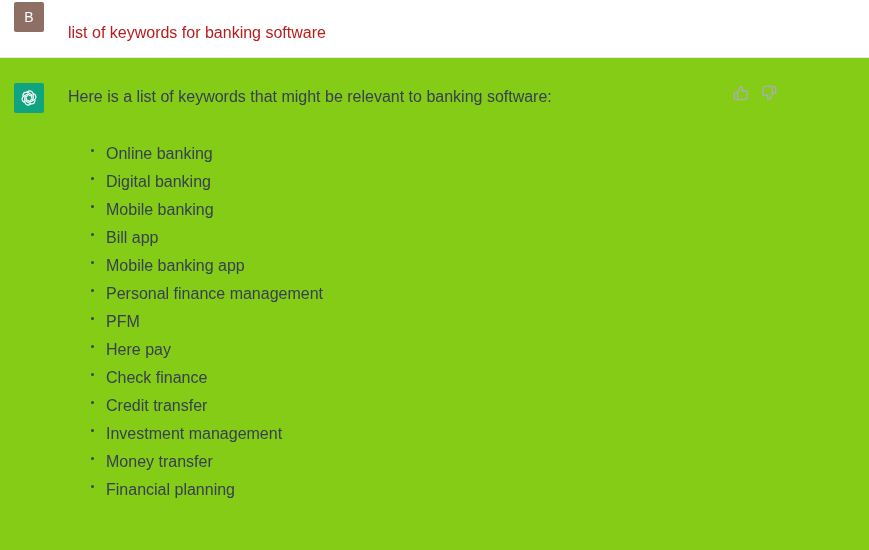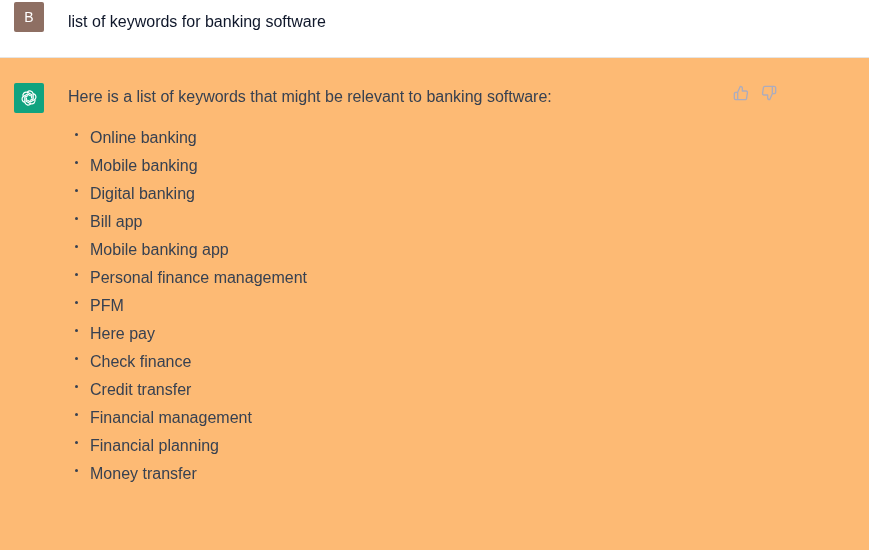--- a/index.html
+++ b/index.html
@@ -1,25 +1,25 @@
 <!DOCTYPE html>
 <html><head>
 <meta charset="utf-8">
 <style>
   html, body { margin:0; padding:0; }
   body { width:869px; height:550px; overflow:hidden; background:#f7f7f8; font-family:"Liberation Sans", sans-serif; color:#374151; }
   .user-row { height:57px; background:#ffffff; border-bottom:1px solid #e5e5e5; position:relative; }
   .avatar-user { position:absolute; left:14px; top:2px; width:30px; height:30px; background:#8e6f63; border-radius:2px; color:#fff; font-size:14px; display:flex; align-items:center; justify-content:center; }
-  .user-text { position:absolute; left:68px; top:13px; font-size:16px; color:#0f172a; }
-  .bot-row { position:relative; height:492px; background:#fdba74; }
+  .user-text { position:absolute; left:68px; top:24px; font-size:16px; color:#b91c1c; }
+  .bot-row { position:relative; height:492px; background:#84cc16; }
   .avatar-bot { position:absolute; left:14px; top:25px; width:30px; height:30px; background:#10a37f; border-radius:2px; display:flex; align-items:center; justify-content:center; }
   .intro { position:absolute; left:68px; top:30px; font-size:16px; color:#374151; }
   .feedback { position:absolute; left:733px; top:27px; display:flex; gap:12px; }
   .feedback span { width:16px; height:16px; display:inline-block; cursor:pointer; }
-  ul.kw { position:absolute; left:68px; top:66px; margin:0; padding:0; list-style:none; }
+  ul.kw { position:absolute; left:68px; top:66px; margin:16px; padding:0; list-style:none; }
   ul.kw li { height:28px; line-height:28px; font-size:16px; color:#374151; position:relative; padding-left:22px; }
   ul.kw li::before { content:""; position:absolute; left:7px; top:9px; width:3px; height:3px; border-radius:50%; background:#374151; }
 </style>
 </head>
 <body>
 
 <div class="user-row">
   <div class="avatar-user">B</div>
   <div class="user-text">list of keywords for banking software</div>
 </div>
@@ -45,26 +45,26 @@
         </svg>
     </span>
     <span>
       <svg width="16" height="16" viewBox="0 0 24 24" fill="none" stroke="#acacbe" stroke-width="2" stroke-linecap="round" stroke-linejoin="round">
           <path d="M10 15v4a3 3 0 0 0 3 3l4-9V2H5.72a2 2 0 0 0-2 1.7l-1.38 9a2 2 0 0 0 2 2.3zm7-13h2.67A2.31 2.31 0 0 1 22 4v7a2.31 2.31 0 0 1-2.33 2H17"></path>
         </svg>
     </span>
   </div>
   <ul class="kw">
     <li>Online banking</li>
+    <li>Digital banking</li>
     <li>Mobile banking</li>
-    <li>Digital banking</li>
     <li>Bill app</li>
     <li>Mobile banking app</li>
     <li>Personal finance management</li>
     <li>PFM</li>
     <li>Here pay</li>
     <li>Check finance</li>
     <li>Credit transfer</li>
-    <li>Financial management</li>
+    <li>Investment management</li>
+    <li>Money transfer</li>
     <li>Financial planning</li>
-    <li>Money transfer</li>
   </ul>
 </div>
 
 </body></html>

